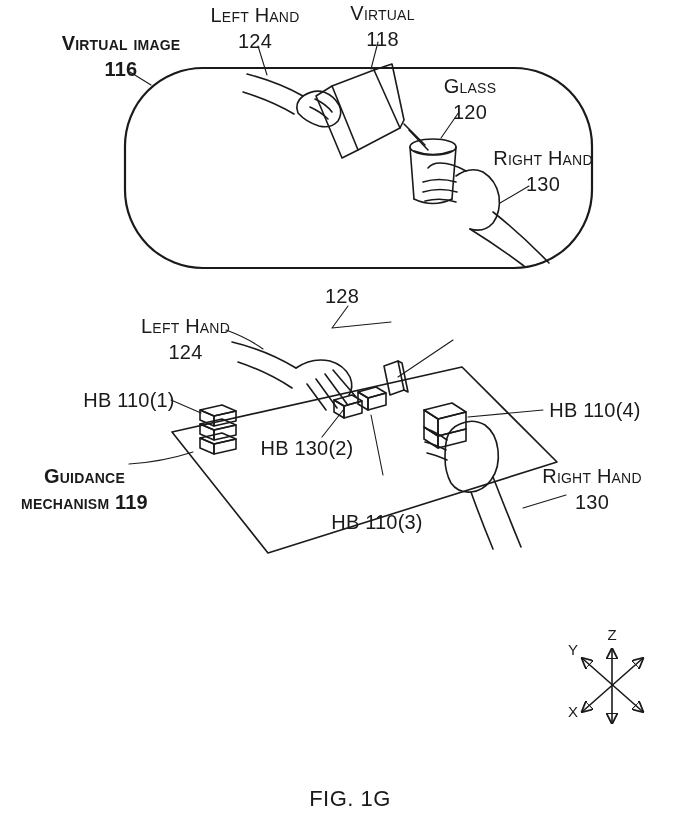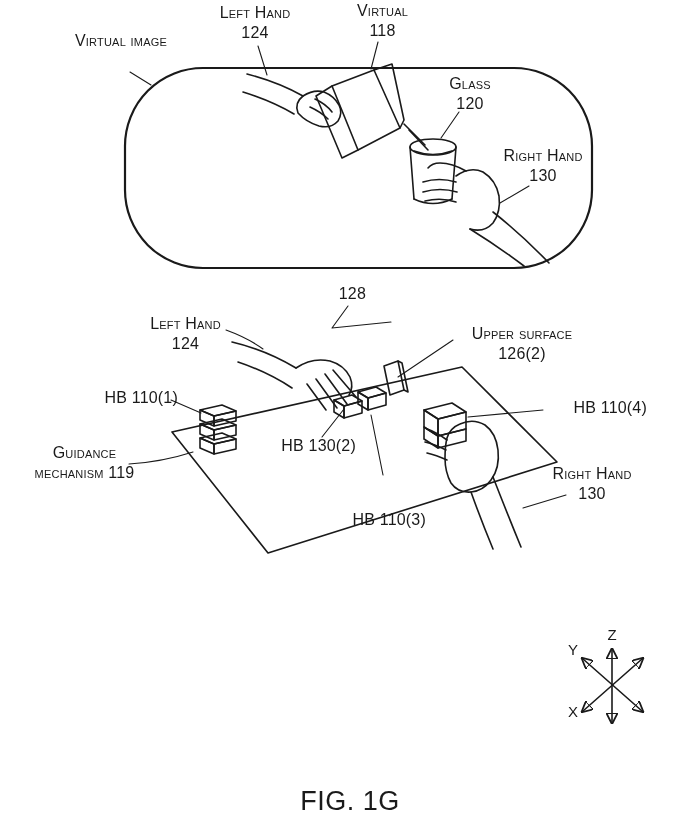--- a/index.html
+++ b/index.html
@@ -9,27 +9,27 @@
   }
   svg.lineart{position:absolute;left:0;top:0;}
   svg.lineart path, svg.lineart rect, svg.lineart ellipse{
     fill:none;stroke:#1a1a1a;stroke-width:1.6;stroke-linecap:round;stroke-linejoin:round;
   }
   svg.lineart .boundary{stroke-width:2.2;}
   svg.lineart .leader{stroke-width:1.1;}
   svg.lineart .axisline{stroke-width:1.6;}
   .label{
     position:absolute;text-align:center;font-variant:small-caps;
-    font-size:16px;line-height:1.28;letter-spacing:.2px;white-space:nowrap;
-  }
-  .label.plain{font-variant:normal;text-align:right;}
+    font-size:20px;line-height:1.28;letter-spacing:.2px;white-space:nowrap;
+  }
+  .label.plain{font-variant:normal;}
   .axislabel{position:absolute;font-size:15px;font-variant:normal;text-align:center;}
   .caption{
     position:absolute;left:0;top:786px;width:700px;text-align:center;
-    font-size:27px;letter-spacing:.5px;
+    font-size:22px;letter-spacing:.5px;
   }
 </style>
 </head>
 <body>
 
 <div class="stage">
 
   <svg class="lineart" width="700" height="832" viewBox="0 0 700 832">
     <defs>
       <marker id="arr" viewBox="0 0 10 10" refX="8" refY="5" markerWidth="7" markerHeight="7" orient="auto-start-reverse">
@@ -152,22 +152,23 @@
       <path class="leader" d="M566,495 L523,508"></path>
     </g>
 
     <g>
       <path class="axisline" d="M612,650 L612,722" marker-start="url(#arr)" marker-end="url(#arr)"></path>
       <path class="axisline" d="M583,659 L642,711" marker-start="url(#arr)" marker-end="url(#arr)"></path>
       <path class="axisline" d="M583,711 L642,659" marker-start="url(#arr)" marker-end="url(#arr)"></path>
     </g>
   </svg>
 
-  <div class="label" style="left:52px;top:31px;width:138px;">
+  <div class="label" style="left:52px;top:31px;width:138px;font-weight:bold;">
     <div>Virtual image</div>
+    <div>116</div>
   </div>
 
   <div class="label" style="left:205px;top:3px;width:100px;">
     <div>Left Hand</div>
     <div>124</div>
   </div>
 
   <div class="label" style="left:340px;top:1px;width:85px;">
     <div>Virtual</div>
     <div>118</div>
@@ -185,42 +186,38 @@
 
   <div class="label plain" style="left:318px;top:284px;width:48px;">
     <div>128</div>
   </div>
 
   <div class="label" style="left:133px;top:314px;width:105px;">
     <div>Left Hand</div>
     <div>124</div>
   </div>
 
-  <div class="label" style="left:450px;top:324px;width:144px;">
-    <div>Upper surface</div>
-    <div>126(2)</div>
-  </div>
 
   <div class="label plain" style="left:80px;top:388px;width:98px;">
     <div>HB 110(1)</div>
   </div>
 
   <div class="label plain" style="left:258px;top:436px;width:98px;">
     <div>HB 130(2)</div>
   </div>
 
   <div class="label plain" style="left:328px;top:474px;width:98px;margin-top:36px;">
     <div>HB 110(3)</div>
   </div>
 
   <div class="label plain" style="left:543px;top:398px;width:104px;">
     <div>HB 110(4)</div>
   </div>
 
-  <div class="label" style="left:12px;top:443px;width:145px;">
+  <div class="label" style="left:12px;top:464px;width:145px;font-weight:bold;">
     <div>Guidance</div>
     <div>mechanism 119</div>
   </div>
 
   <div class="label" style="left:533px;top:464px;width:118px;">
     <div>Right Hand</div>
     <div>130</div>
   </div>
 
   <div class="axislabel" style="left:604px;top:626px;width:16px;">Z</div>

